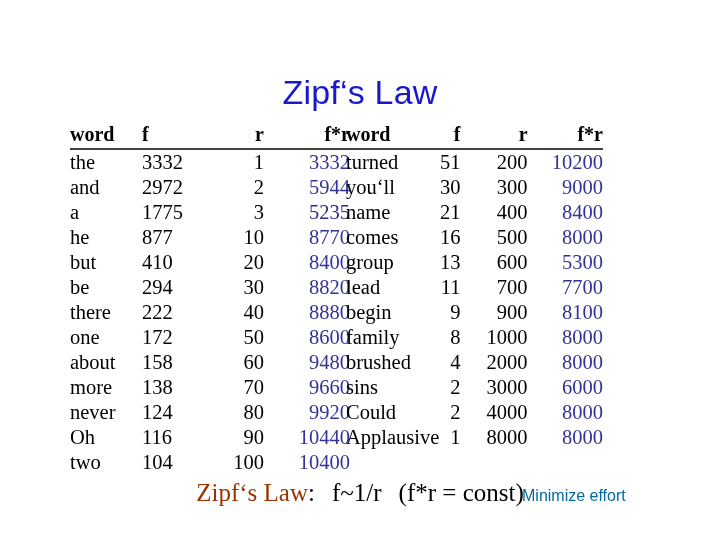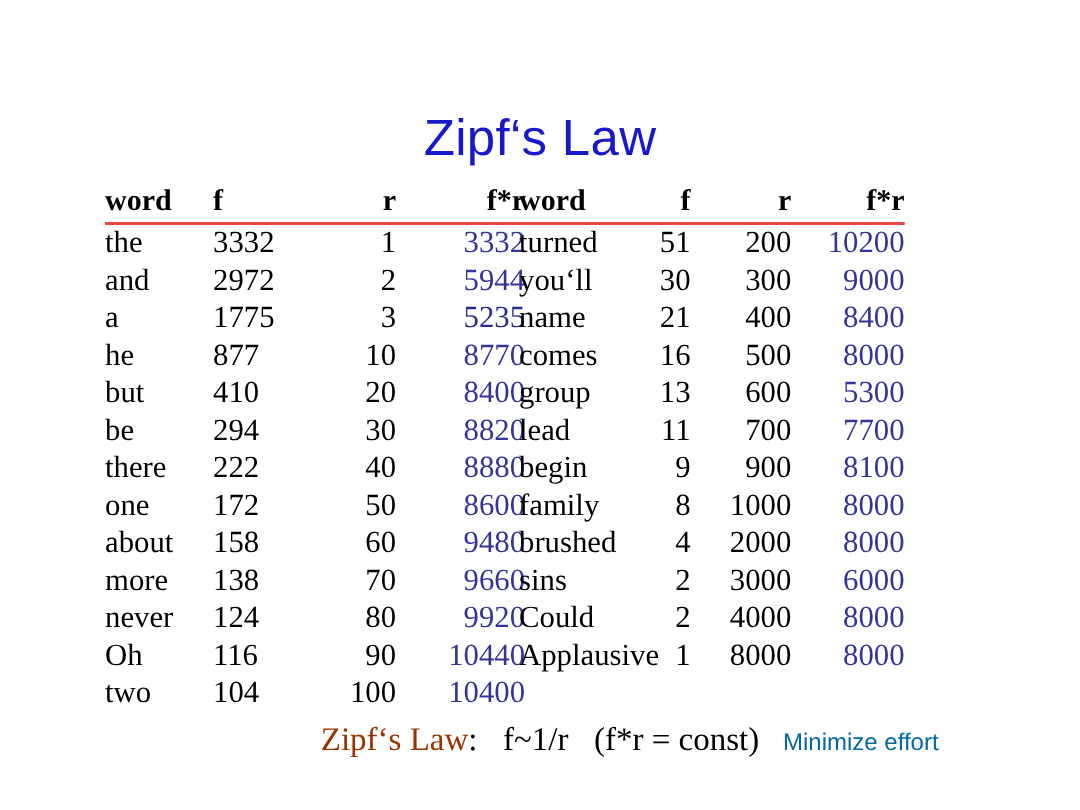--- a/index.html
+++ b/index.html
@@ -54,21 +54,21 @@
     padding: 0;
     margin: 0;
     font-weight: normal;
     white-space: nowrap;
     height: 25px;
     vertical-align: baseline;
   }
 
   .zipf-table thead th {
     font-weight: bold;
-    border-bottom: 2px solid #ef4444;
+    border-bottom: 2px solid #404040;
     padding-bottom: 1px;
     font-size: 20px;
   }
 
   
   #table-left  .col-word { text-align: left;  width: 72px; }
   #table-left  .col-f    { text-align: left;  width: 76px; }
   #table-left  .col-r    { text-align: right; width: 46px; padding-right: 20px; }
   #table-left  .col-fr   { text-align: right; width: 66px; }
 
@@ -81,21 +81,21 @@
   .fr-value { color: #333399; }
   .fr-value.is-emph { font-weight: normal; color: #2b2b8f; }
 
   
   #footer-line {
     position: absolute;
     left: 0;
     top: 480px;
     width: 720px;
     text-align: center;
-    font-size: 22px;
+    font-size: 25px;
     line-height: 26px;
     color: #000000;
     white-space: nowrap;
   }
   #footer-law-name {
     color: #993300;
   }
   .footer-gap-lg { display: inline-block; width: 17px; }
 
   

